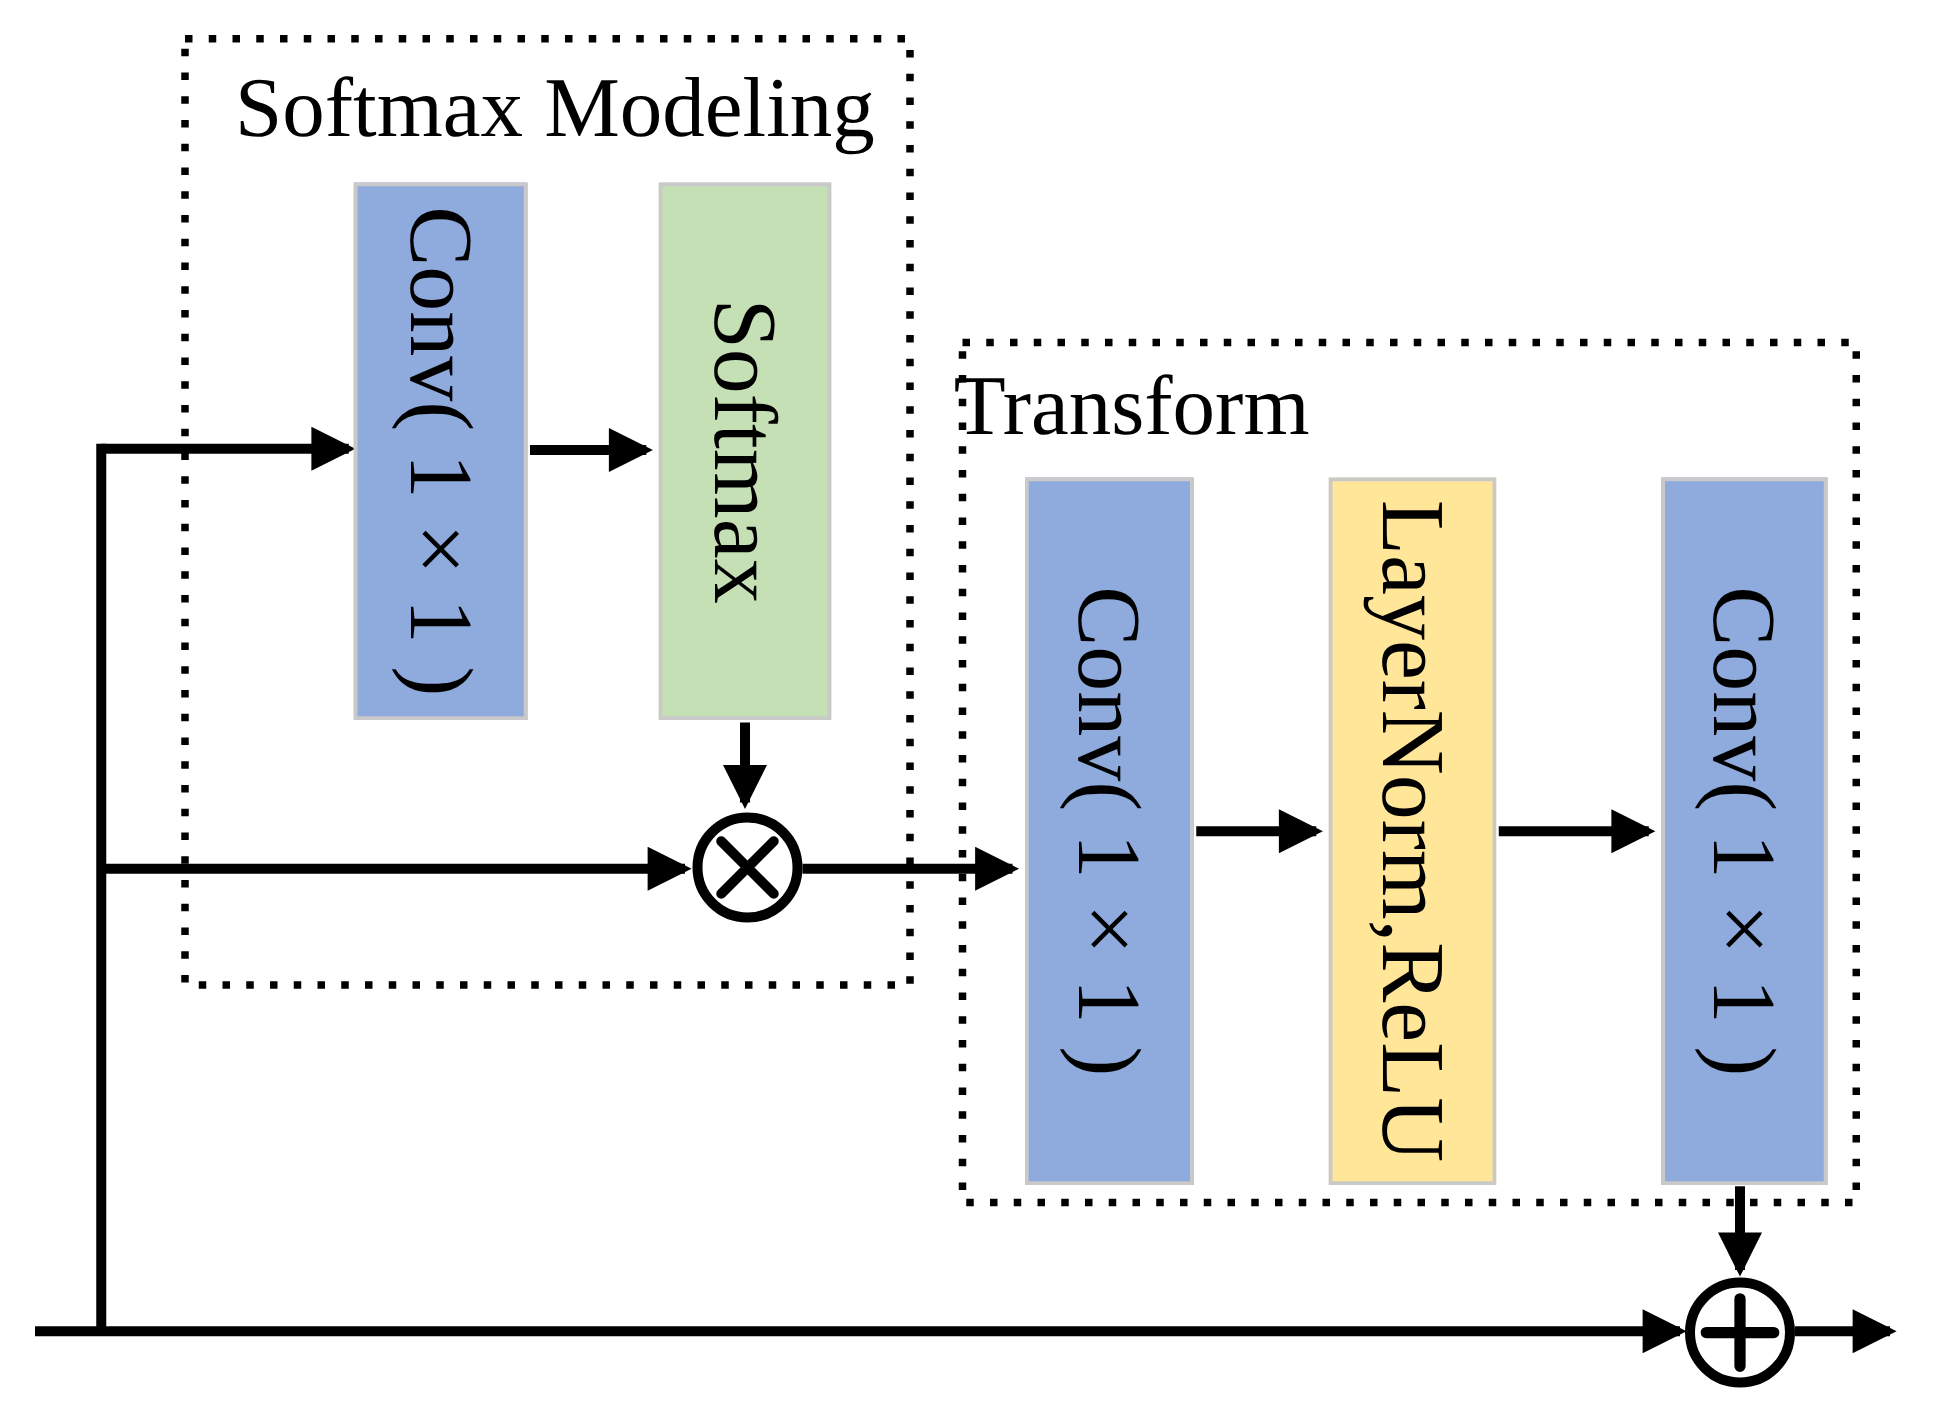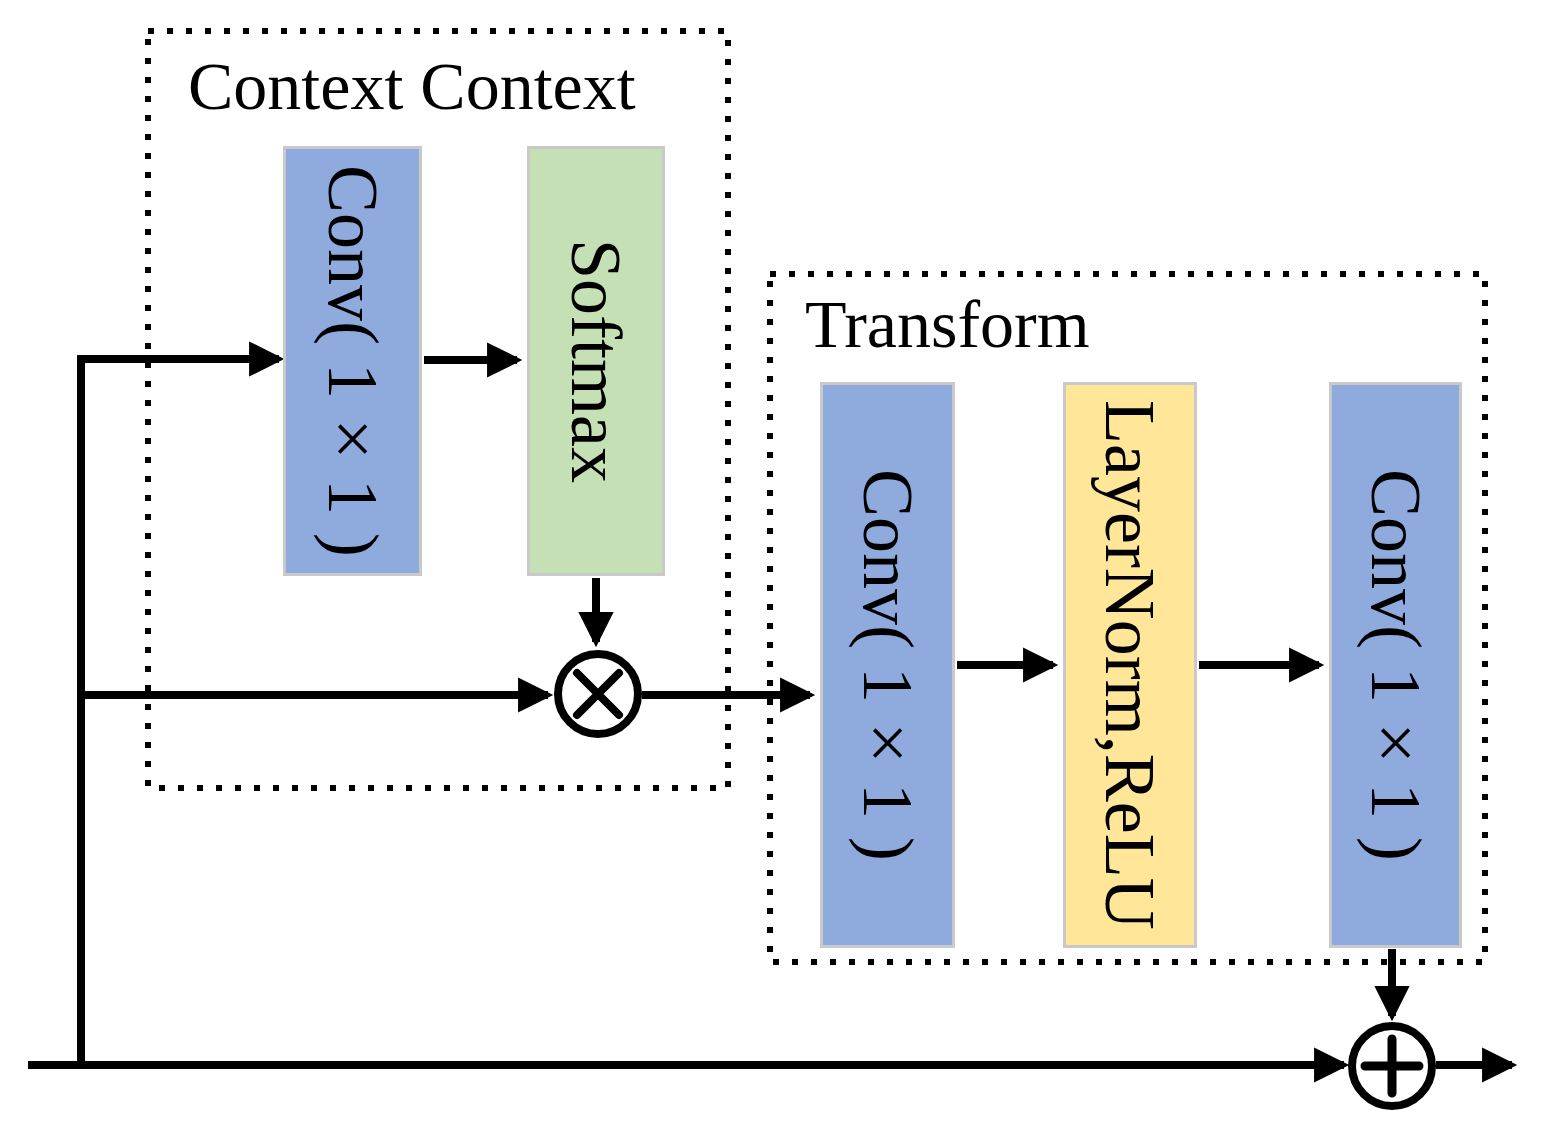--- a/index.html
+++ b/index.html
@@ -24,21 +24,21 @@
     height: 1128px;
   }
   .group-label {
     position: absolute;
     font-size: 68px;
     line-height: 1.0;
     white-space: nowrap;
     color: #000;
   }
   #lbl-context { left: 188px; top: 52px; }
-  #lbl-transform { left: 805px; top: 290px; }
+  #lbl-transform { left: 763px; top: 290px; }
 
   .block {
     position: absolute;
     box-sizing: border-box;
     border: 3px solid #c9c9c9;
     display: flex;
     align-items: center;
     justify-content: center;
   }
   .vtext {
@@ -117,21 +117,21 @@
       <circle class="op-circle" cx="598" cy="694" r="40"></circle>
       <path class="op-glyph" d="M577,673 L619,715 M619,673 L577,715" stroke-width="8"></path>
     </g>
 
     <g>
       <circle class="op-circle" cx="1392" cy="1066" r="40"></circle>
       <path class="op-glyph" d="M1365,1066 H1419 M1392,1039 V1093" stroke-width="9"></path>
     </g>
   </svg>
 
-  <div class="group-label" id="lbl-context">Context Context</div>
+  <div class="group-label" id="lbl-context">Softmax Modeling</div>
 
   <div class="group-label" id="lbl-transform">Transform</div>
 
   <div class="block" id="blk-cm-conv" style="background-color: rgb(143, 170, 220); border-color: rgb(201, 201, 201);">
     <span class="vtext">Conv( 1×1 )</span>
   </div>
 
   <div class="block" id="blk-cm-softmax" style="background-color: rgb(197, 224, 180); border-color: rgb(201, 201, 201);">
     <span class="vtext">Softmax</span>
   </div>

